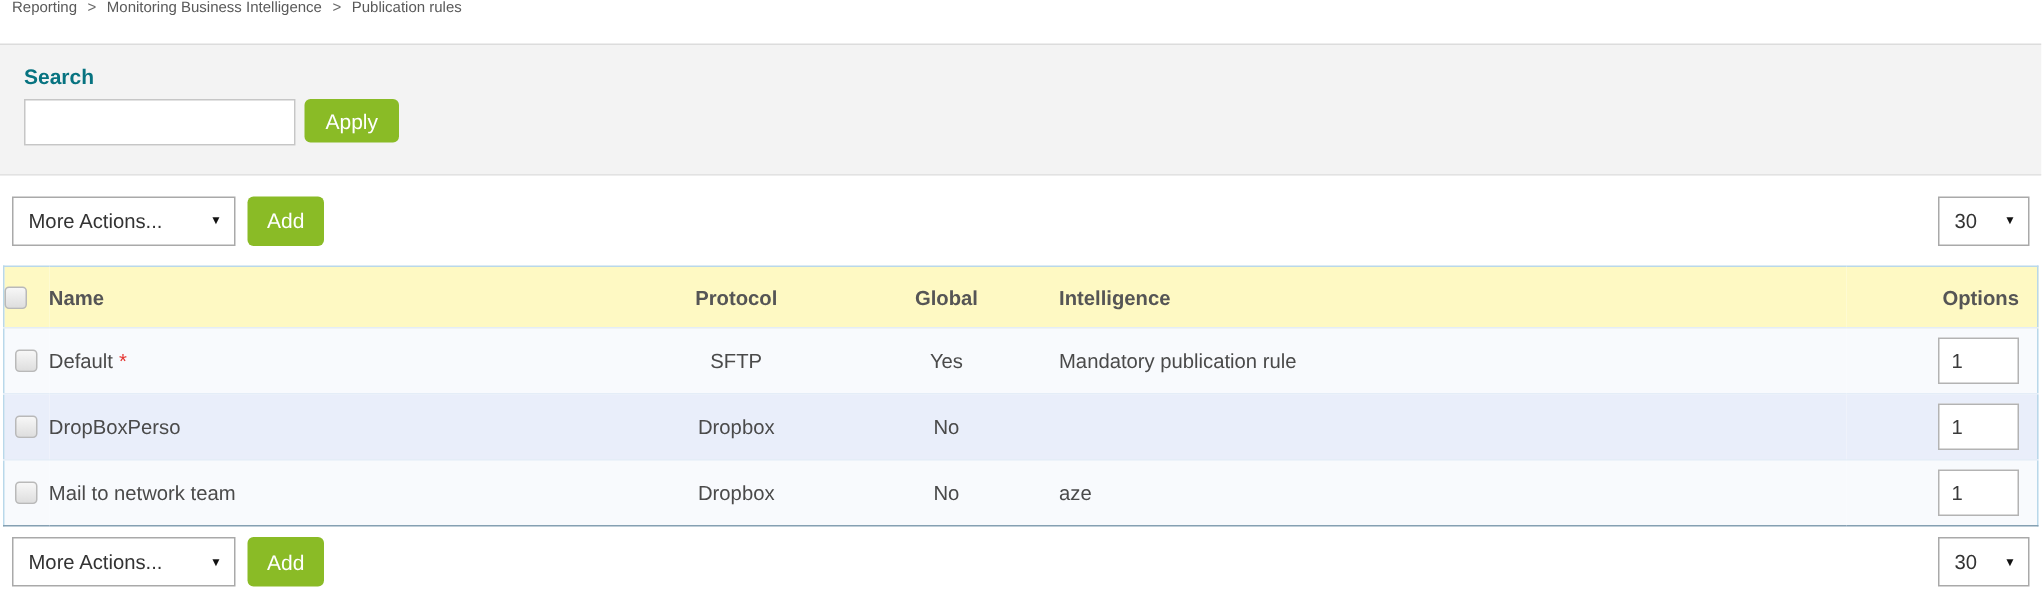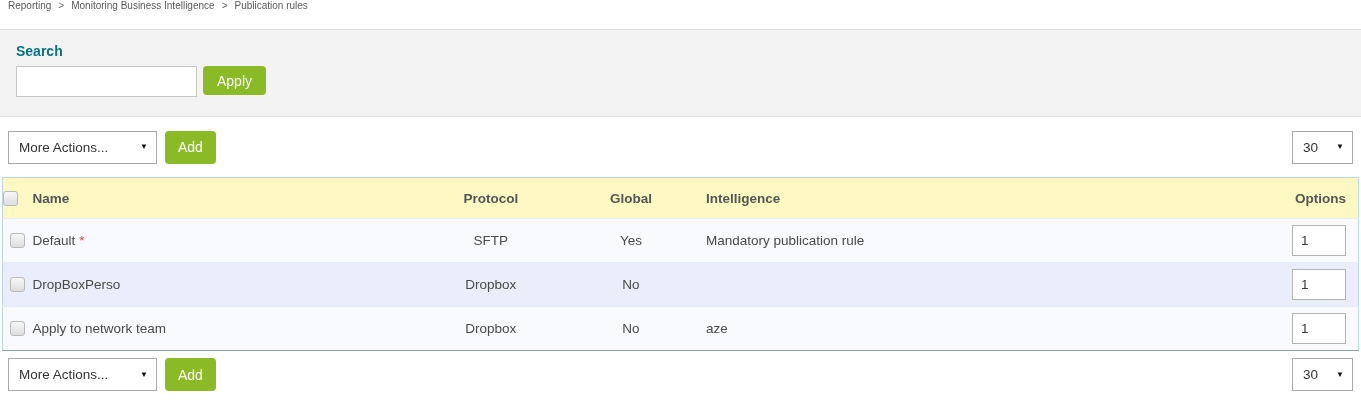--- a/index.html
+++ b/index.html
@@ -158,21 +158,21 @@
     <tr>
       <td class="cb-cell"><input type="checkbox" class="checkbox" style=""></td>
       <td><span>DropBoxPerso</span><span class="req"></span></td>
       <td class="center">Dropbox</td>
       <td class="center">No</td>
       <td></td>
       <td class="right"><input type="text" class="opt-input" value="1" style=""></td>
     </tr>
     <tr>
       <td class="cb-cell"><input type="checkbox" class="checkbox" style=""></td>
-      <td><span>Apply to network team</span><span class="req"></span></td>
+      <td><span>Mail to network team</span><span class="req"></span></td>
       <td class="center">Dropbox</td>
       <td class="center">No</td>
       <td>aze</td>
       <td class="right"><input type="text" class="opt-input" value="1" style=""></td>
     </tr>
   </tbody>
 </table>
 
 <div class="toolbar toolbar-bottom">
   <span class="sel sel-actions">

